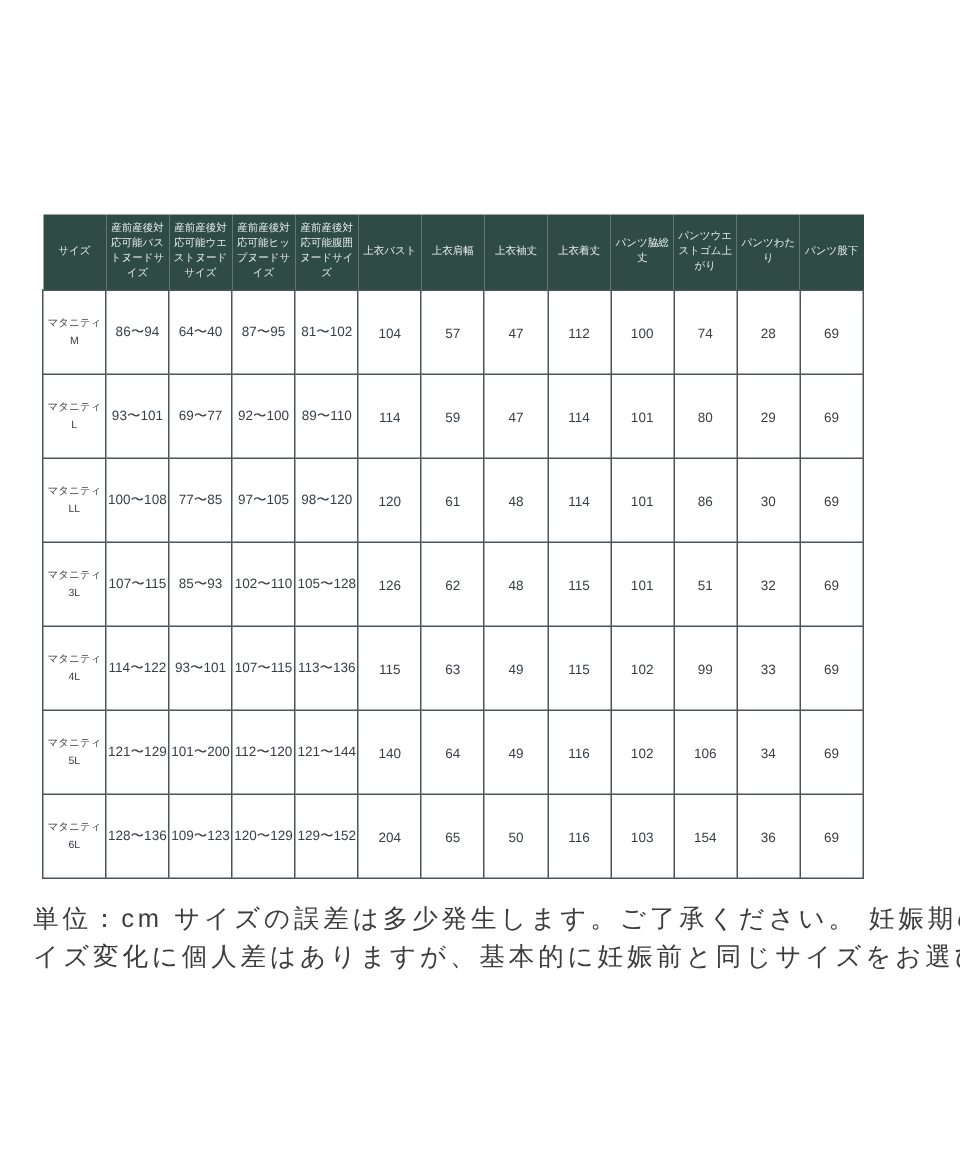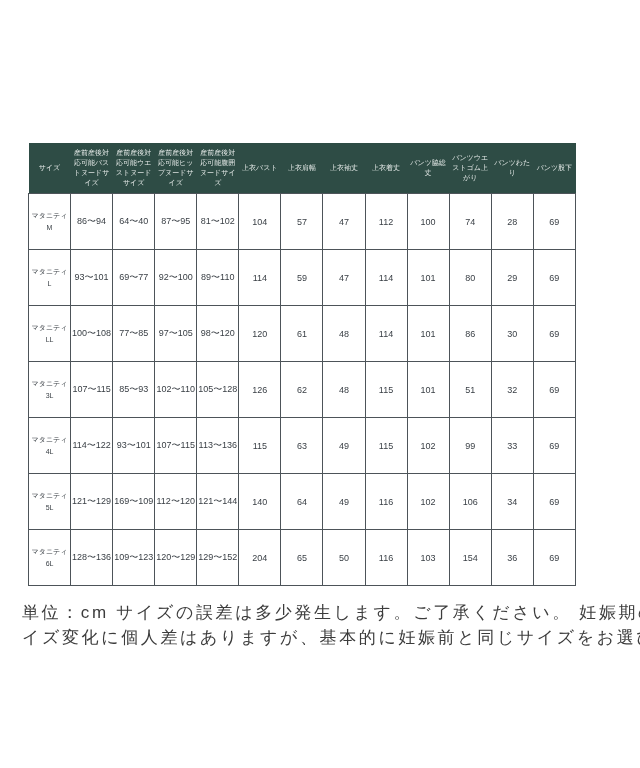--- a/index.html
+++ b/index.html
@@ -158,21 +158,21 @@
         <td>49</td>
         <td>115</td>
         <td>102</td>
         <td>99</td>
         <td>33</td>
         <td>69</td>
       </tr>
       <tr>
         <td class="label-cell">マタニティ5L</td>
         <td>121〜129</td>
-        <td>169〜109</td>
+        <td>101〜200</td>
         <td>112〜120</td>
         <td>121〜144</td>
         <td>140</td>
         <td>64</td>
         <td>49</td>
         <td>116</td>
         <td>102</td>
         <td>106</td>
         <td>34</td>
         <td>69</td>

